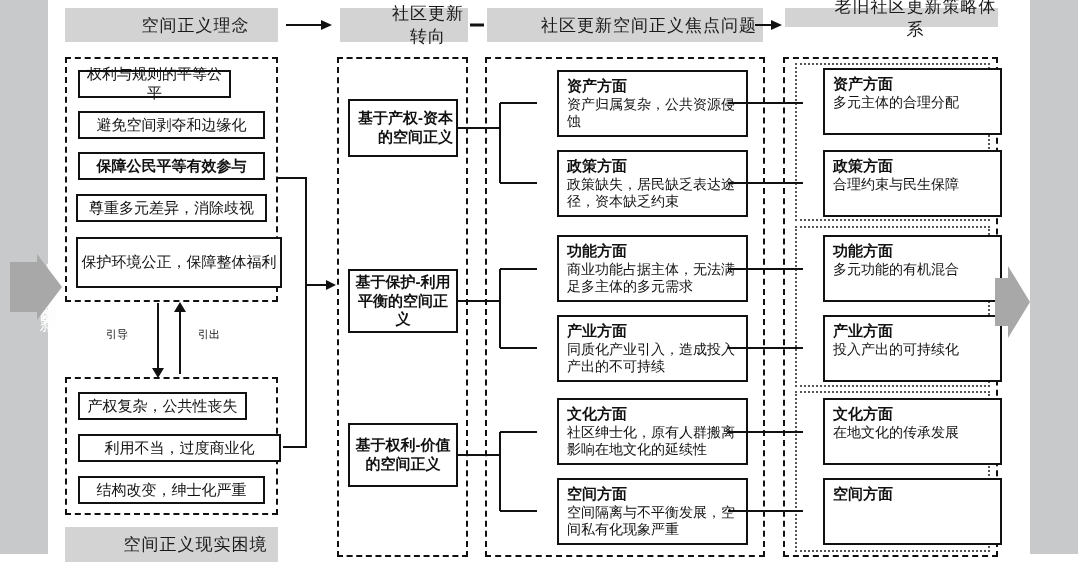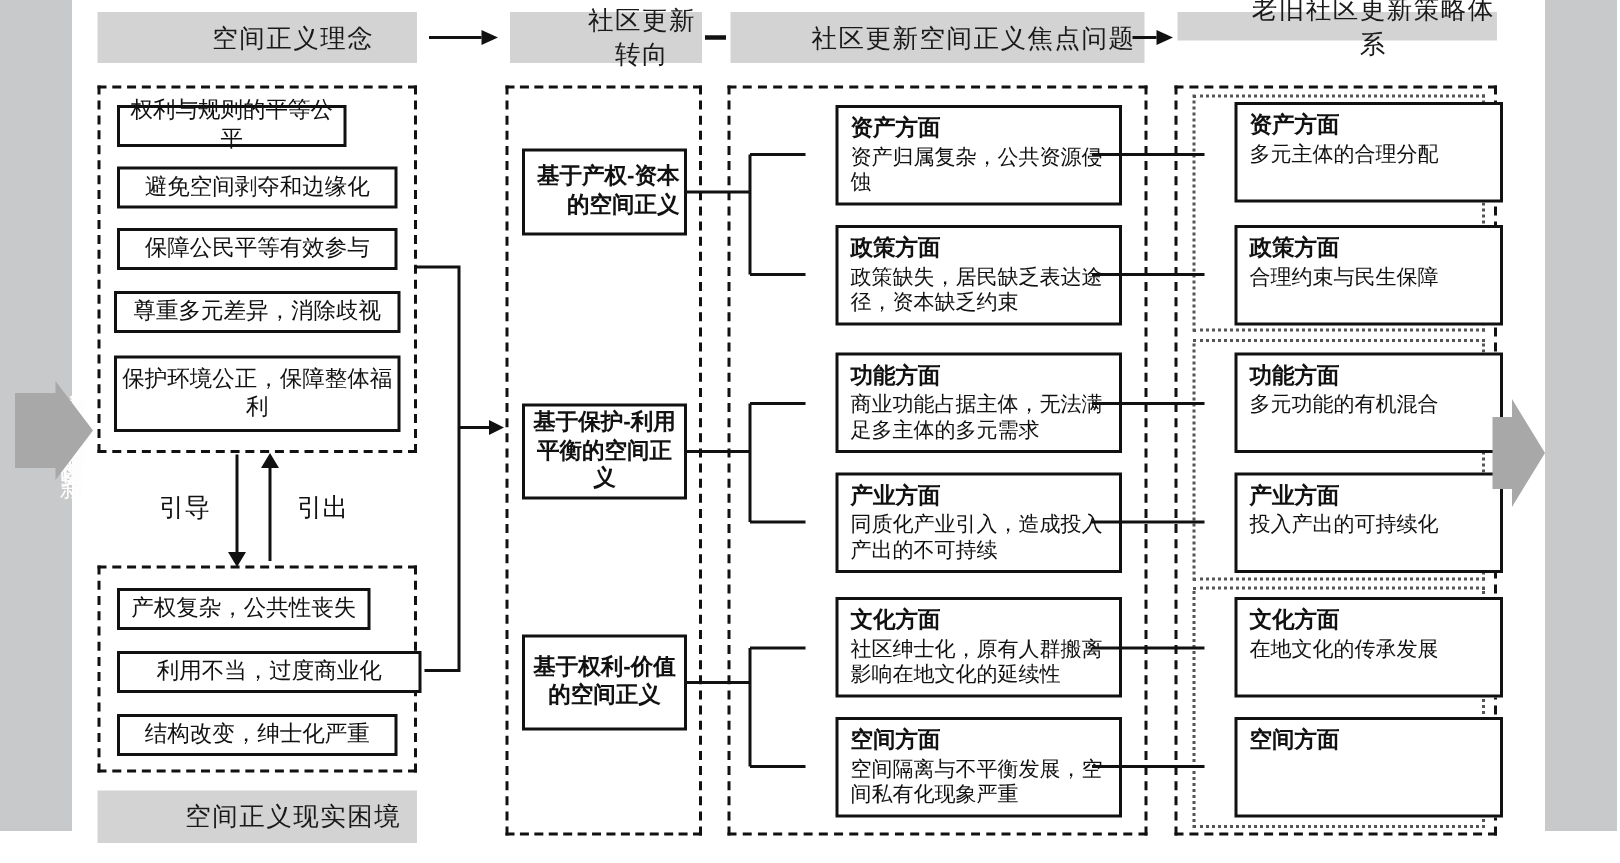--- a/index.html
+++ b/index.html
@@ -28,21 +28,21 @@
     padding:1px 3px;
   }
   .pillar{font-weight:bold;font-size:15px;}
   .aspect{
     background:#fff;border:2px solid #111;padding:4px 8px;text-align:left;
     display:block;
     margin-left:20px;
   }
   .aspect .t{font-weight:bold;font-size:15px;line-height:1.3;}
   .aspect .b{font-size:14px;line-height:1.28;}
-  .lbl{font-size:17px;color:#111;background:#fff;padding:0 2px;}
+  .lbl{font-size:11px;color:#111;background:#fff;padding:0 2px;}
   svg{position:absolute;left:0;top:0;}
 </style>
 </head>
 <body>
 
 <div id="stage">
 
   <div class="abs sidebar" style="left:0;top:8;width:28px;height:554px;">
     <span class="vtext">空间正义视角下的老旧社区更新</span>
   </div>
@@ -51,23 +51,23 @@
   <span class="abs vtext" style="left:1055px;top:186px;">实现空间正义的价值追求</span>
 
   <div class="abs hdr" style="left:65px;top:8px;width:213px;height:34px;">空间正义理念</div>
   <div class="abs hdr" style="left:340px;top:8px;width:128px;height:34px;">社区更新转向</div>
   <div class="abs hdr" style="left:487px;top:8px;width:276px;height:34px;">社区更新空间正义焦点问题</div>
   <div class="abs hdr" style="left:785px;top:8px;width:213px;height:19px;">老旧社区更新策略体系</div>
 
   <div class="abs dashed" style="left:65px;top:57px;width:213px;height:245px;"></div>
   <div class="abs box" style="left:78px;top:70px;width:153px;height:28px;">权利与规则的平等公平</div>
   <div class="abs box" style="left:78px;top:111px;width:187px;height:28px;">避免空间剥夺和边缘化</div>
-  <div class="abs box" style="left:78px;top:152px;width:187px;height:28px;">保障公民平等有效参与</div>
+  <div class="abs box" style="left:78px;top:152px;width:187px;height:28px;font-weight:bold;">保障公民平等有效参与</div>
   <div class="abs box" style="left:76px;top:194px;width:191px;height:28px;">尊重多元差异，消除歧视</div>
-  <div class="abs box" style="left:76px;top:237px;width:191px;height:51px;">保护环境公正，保障整体福利</div>
+  <div class="abs box" style="left:76px;top:237px;width:206px;height:51px;">保护环境公正，保障整体福利</div>
 
   <span class="abs lbl" style="left:104px;top:327px;">引导</span>
   <span class="abs lbl" style="left:196px;top:327px;font-family:Liberation Serif, serif;">引出</span>
 
   <div class="abs dashed" style="left:65px;top:377px;width:213px;height:138px;"></div>
   <div class="abs box" style="left:78px;top:392px;width:169px;height:28px;">产权复杂，公共性丧失</div>
   <div class="abs box" style="left:78px;top:434px;width:203px;height:28px;">利用不当，过度商业化</div>
   <div class="abs box" style="left:78px;top:476px;width:187px;height:28px;">结构改变，绅士化严重</div>
   <div class="abs hdr" style="left:65px;top:527px;width:213px;height:35px;">空间正义现实困境</div>
 

